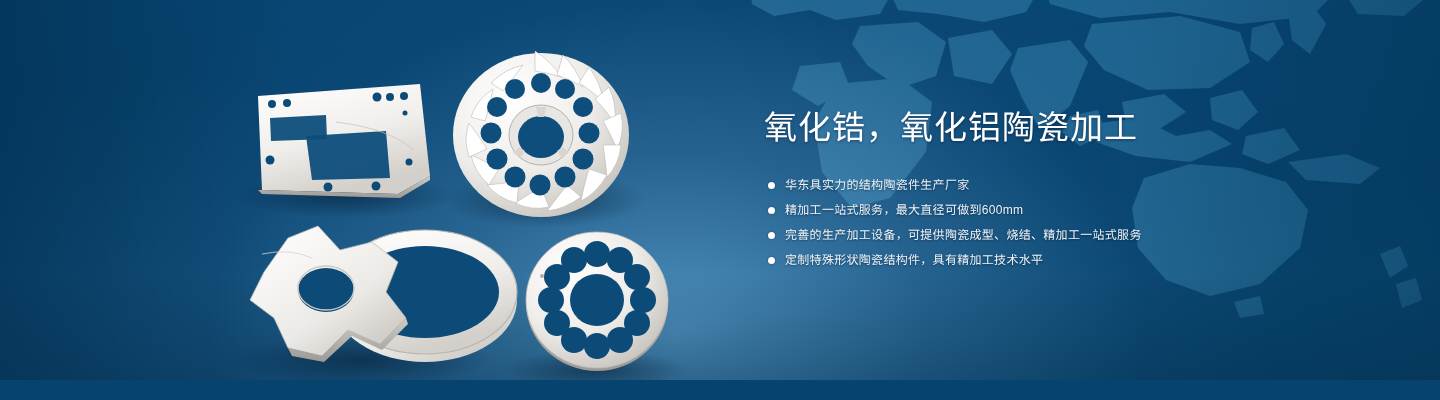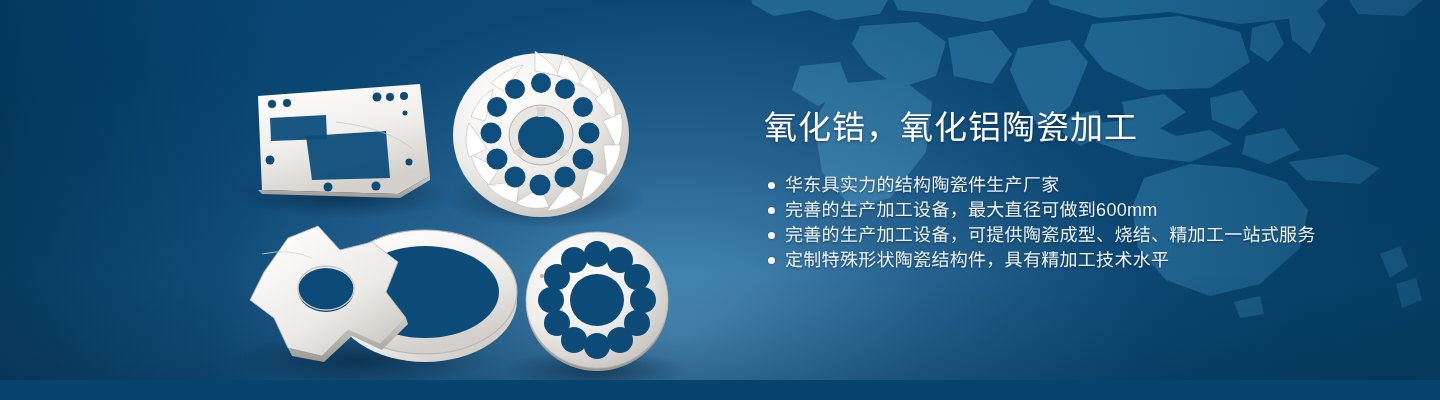--- a/index.html
+++ b/index.html
@@ -90,21 +90,21 @@
     width: 7px;
     height: 7px;
     border-radius: 50%;
     background: #ffffff;
     flex: 0 0 auto;
     margin: 0 10px 0 4px;
     box-shadow: 0 0 2px rgba(0,20,40,0.5);
   }
   .bullet-text {
     color: #eef4f9;
-    font-size: 18px;
+    font-size: 12px;
     line-height: 22px;
     letter-spacing: 0.3px;
     white-space: nowrap;
     text-shadow: 0 1px 2px rgba(0,24,48,0.55);
   }
 
   
   .products {
     position: absolute;
     left: 0;
@@ -300,21 +300,21 @@
   <div class="copy">
     <h1 class="headline">氧化锆，氧化铝陶瓷加工</h1>
 
     <ul class="bullets">
       <li class="bullet-row">
         <span class="bullet-dot"></span>
         <span class="bullet-text">华东具实力的结构陶瓷件生产厂家</span>
       </li>
       <li class="bullet-row">
         <span class="bullet-dot"></span>
-        <span class="bullet-text">完善的生产加工设备，最大直径可做到600mm</span>
+        <span class="bullet-text">精加工一站式服务，最大直径可做到600mm</span>
       </li>
       <li class="bullet-row">
         <span class="bullet-dot"></span>
         <span class="bullet-text">完善的生产加工设备，可提供陶瓷成型、烧结、精加工一站式服务</span>
       </li>
       <li class="bullet-row">
         <span class="bullet-dot"></span>
         <span class="bullet-text">定制特殊形状陶瓷结构件，具有精加工技术水平</span>
       </li>
     </ul>

